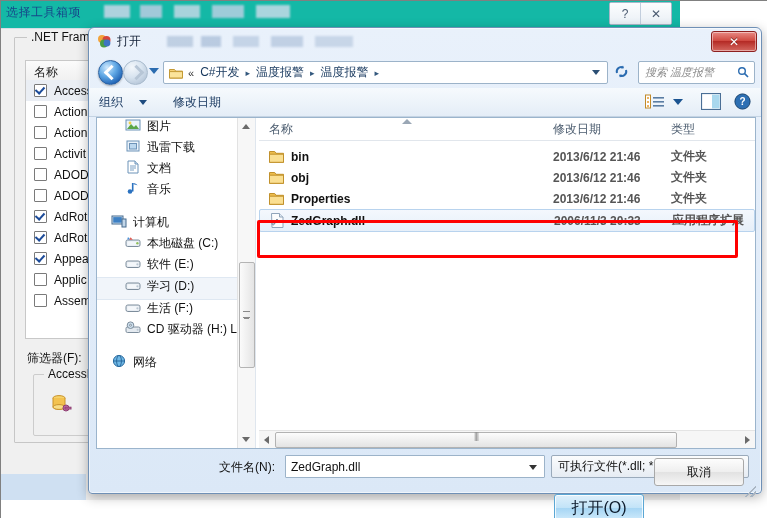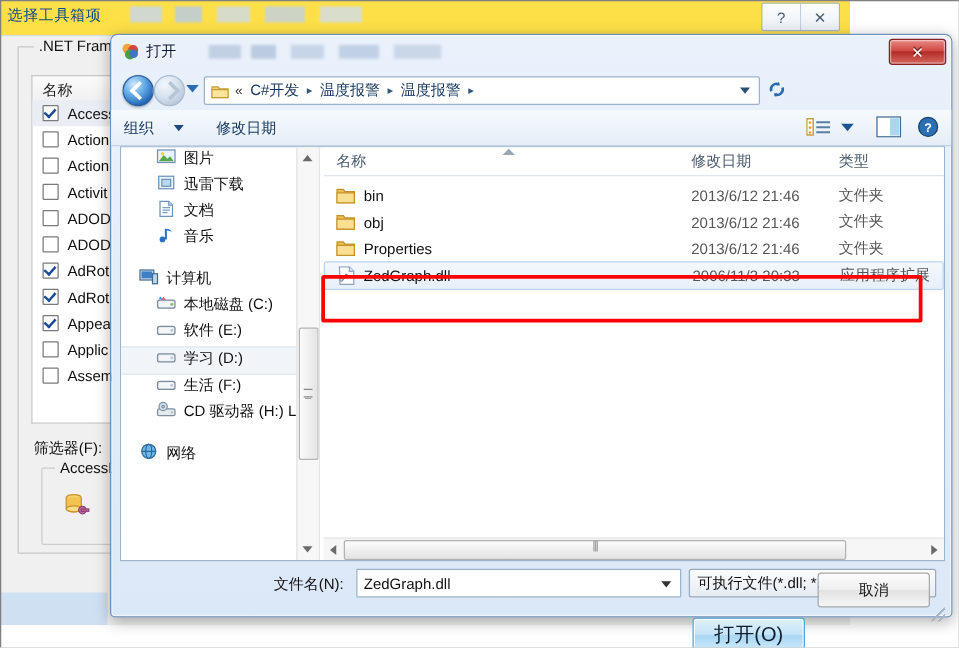--- a/index.html
+++ b/index.html
@@ -12,21 +12,21 @@
   }
   #root { position: relative; width: 767px; height: 518px; background:#fff; }
 
   
   .bg-window {
     position: absolute; left: 0; top: 0; width: 680px; height: 500px;
     background: #f0f0f0;
   }
   .bg-titlebar {
     position: absolute; left: 0; top: 0; width: 680px; height: 28px;
-    background: #fde047;
+    background: #14b8a6;
   }
   .bg-title-text {
     position: absolute; left: 6px; top: 4px;
     font-size: 12px; color: #16478a; letter-spacing: .5px;
   }
   .bg-title-mosaic {
     position: absolute; left: 104px; top: 5px; width: 300px; height: 13px;
     background:
       linear-gradient(90deg,
         rgba(200,214,232,.85) 0 26px, rgba(255,255,255,0) 26px 36px,
@@ -270,21 +270,21 @@
   .col-head .ch { font-size: 12px; color: #4a5b6e; position: absolute; top: 3px; }
   .ch-name { left: 10px; }
   .ch-date { left: 294px; }
   .ch-type { left: 412px; }
   .col-sort {
     position: absolute; left: 143px; top: 1px; width: 0; height: 0;
     border-left: 5px solid transparent; border-right: 5px solid transparent;
     border-bottom: 5px solid #9aa7b5;
   }
   .frow {
-    position: absolute; left: 0; width: 496px; height: 21px; display: flex; align-items: center;
+    position: absolute; left: 0; width: 496px; height: 21px; display: flex; align-items: center; font-weight: bold;
   }
   .frow .fname { position: absolute; left: 10px; font-size: 12px; color: #111; display: flex; align-items: center; }
   .frow .fdate { position: absolute; left: 294px; font-size: 12px; color: #555; }
   .frow .ftype { position: absolute; left: 412px; font-size: 12px; color: #555; }
   .folder-ico { width: 15px; height: 13px; margin-right: 7px; }
   .dll-ico { width: 14px; height: 15px; margin-right: 7px; }
   .frow.selected {
     background: linear-gradient(#f4f8fd,#e6eff9);
     border: 1px solid #b8d3ee; border-radius: 2px;
     width: 494px;
@@ -496,20 +496,29 @@
 
       <div class="refresh-btn">
         <svg width="15" height="15" viewBox="0 0 15 15">
           <path d="M3 9 a4.5 4.5 0 0 1 6-5.6" fill="none" stroke="#2a6bb0" stroke-width="2"></path>
           <path d="M12 6 a4.5 4.5 0 0 1-6 5.6" fill="none" stroke="#2a6bb0" stroke-width="2"></path>
           <path d="M9 1.4 l1 2.8 -3 .2z" fill="#2a6bb0"></path>
           <path d="M6 13.6 l-1-2.8 3-.2z" fill="#2a6bb0"></path>
         </svg>
       </div>
 
+      <div class="searchbox">
+        <span class="search-ph">搜索 温度报警</span>
+        <div class="search-mag">
+          <svg width="12" height="12" viewBox="0 0 12 12">
+            <circle cx="5" cy="5" r="3.3" fill="none" stroke="#2a6bb0" stroke-width="1.4"></circle>
+            <line x1="7.4" y1="7.4" x2="11" y2="11" stroke="#2a6bb0" stroke-width="1.6"></line>
+          </svg>
+        </div>
+      </div>
     </div>
 
     <div class="toolbar">
       <div class="tb-org">组织</div>
       <div class="tb-org-caret"></div>
       <div class="tb-newfolder">修改日期</div>
       <div class="tb-views">
         <svg width="20" height="16" viewBox="0 0 20 16">
           <rect x="0.5" y="1" width="5" height="13" fill="#fff" stroke="#c08a2a"></rect>
           <circle cx="3" cy="4" r="1.1" fill="#e8a13a"></circle>

